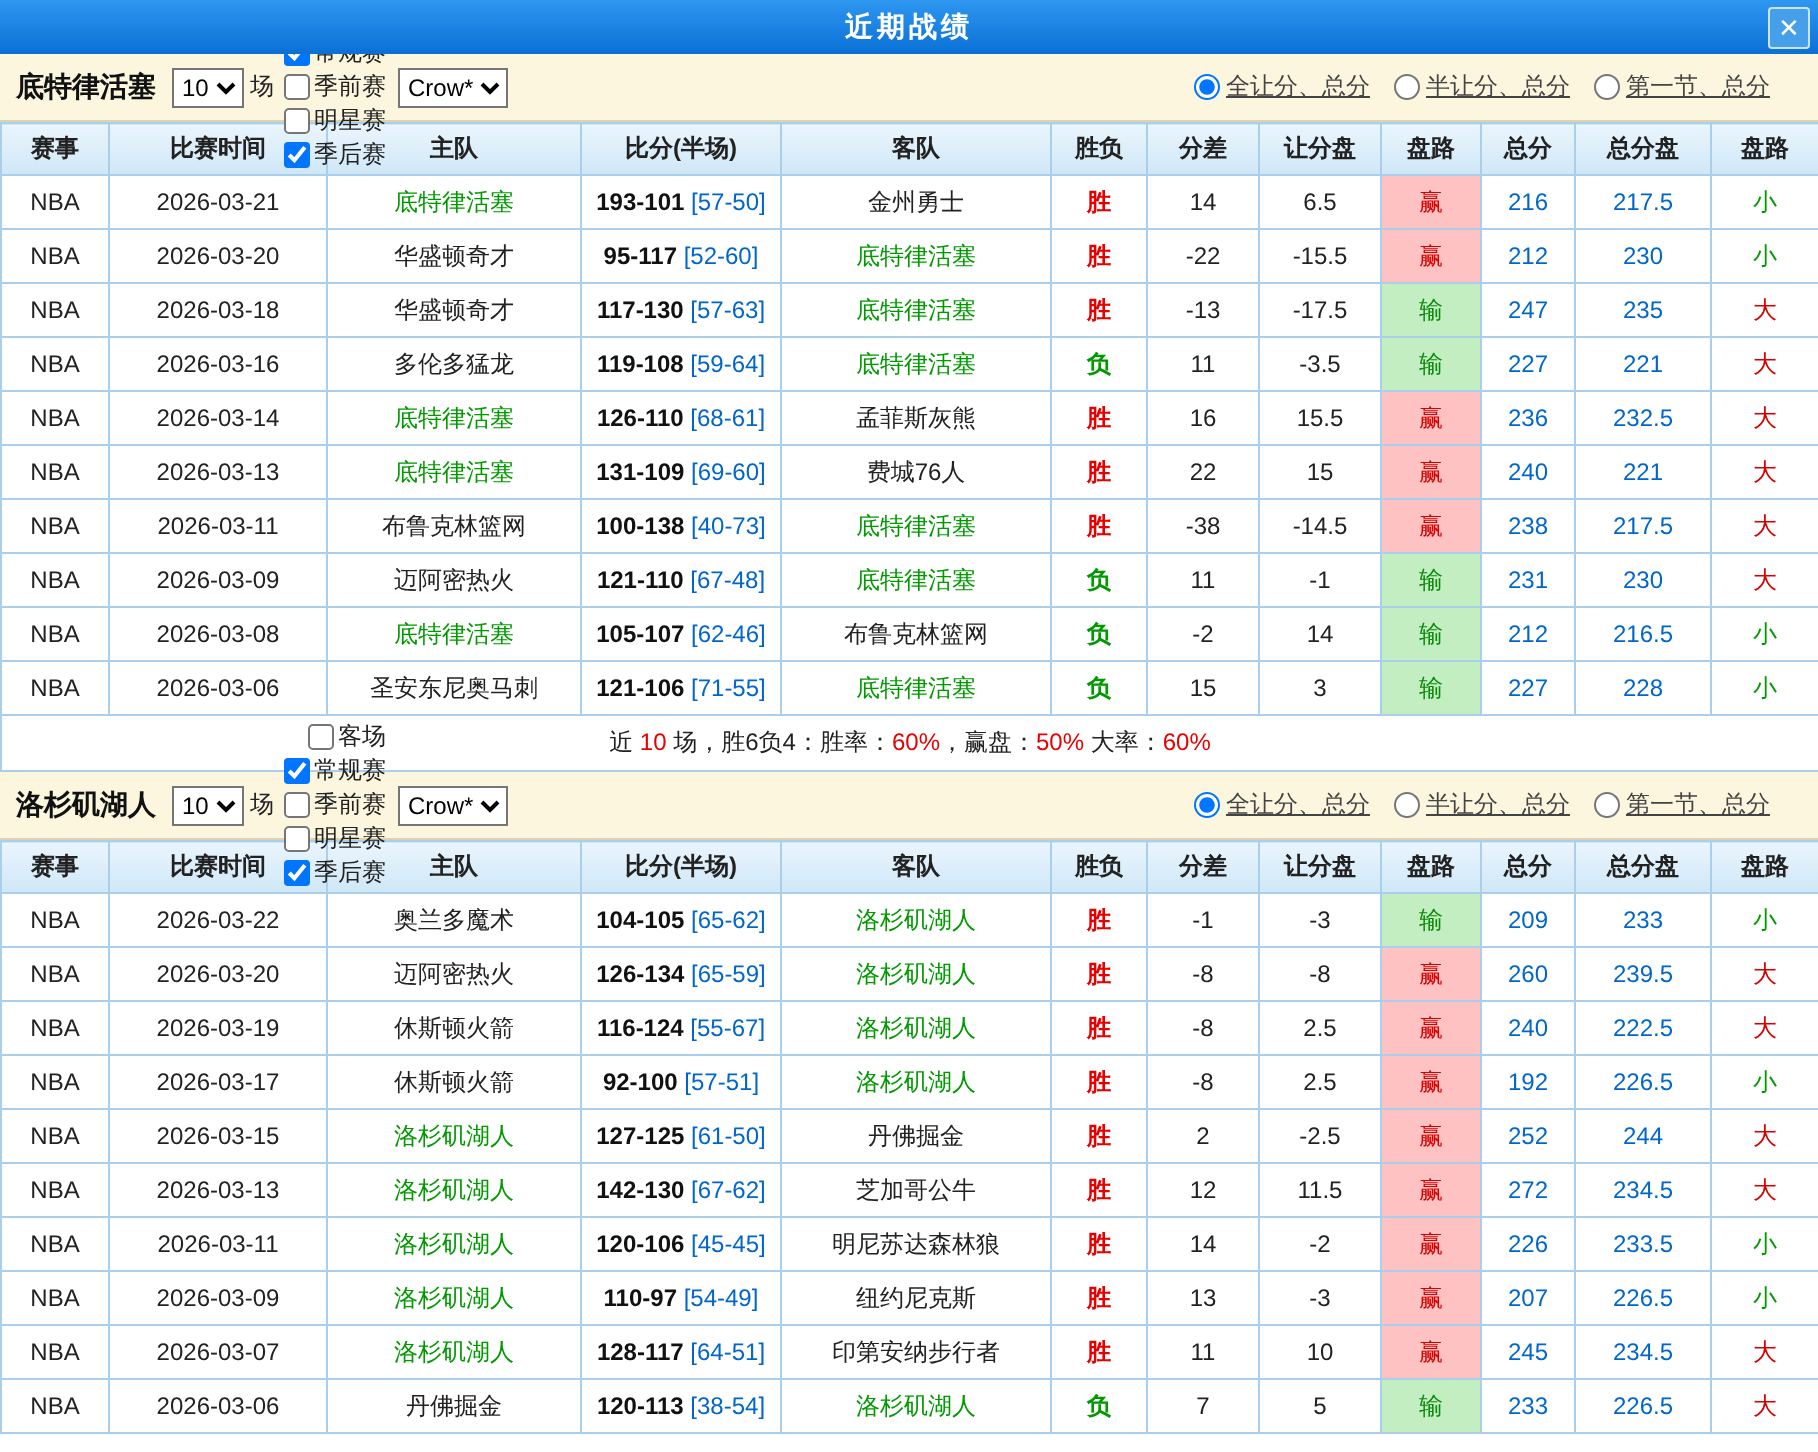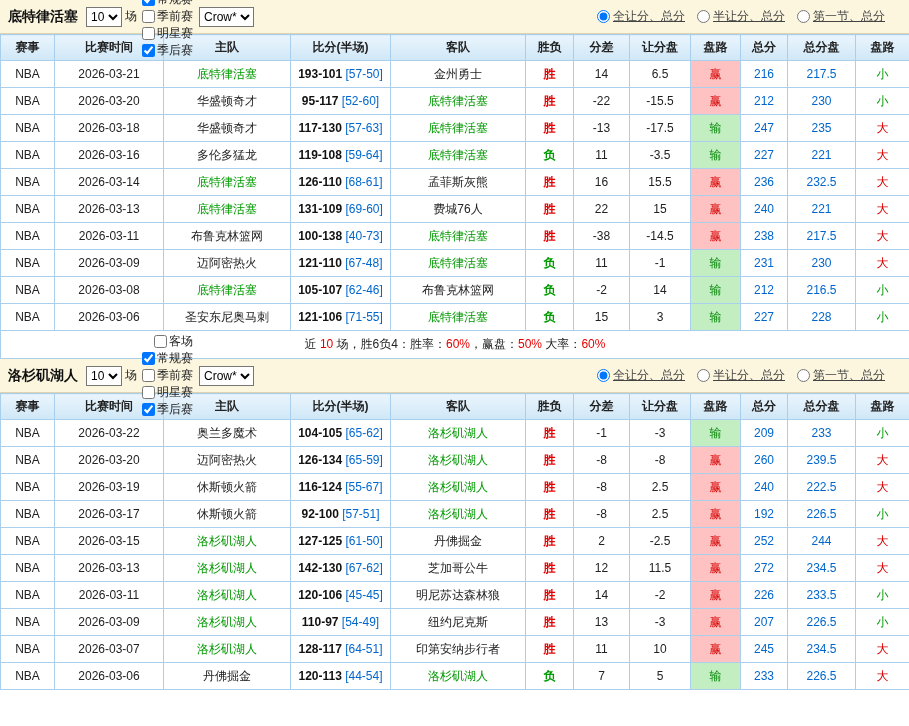--- a/index.html
+++ b/index.html
@@ -70,20 +70,24 @@
   td.blue { color:var(--total-blue,#0066cc); }
   td.over  { color:var(--cover-red,#d60000); }
   td.under { color:var(--team-green,#009900); }
   td.summary { text-align:center; height:28px; font-size:12px; color:#222; background:#fff; }
   td.summary .red { color:var(--win-red,#e60000); }
 </style>
 </head>
 <body>
 
 <div class="dialog">
+  <div class="titlebar">
+    <span class="title">近期战绩</span>
+    <div class="close-btn">✕</div>
+  </div>
   <div id="sections">
   <div class="section">
     <div class="controls">
       <span class="team-name">底特律活塞</span>
       <select class="count-select"><option>10</option></select>
       <span class="suffix">场</span>
       <span class="chk-group">
             <label class="chk">
               <input type="checkbox" style="">
               <span>主场</span>
@@ -500,21 +504,21 @@
               <td>10</td>
               <td class="cover">赢</td>
               <td class="blue">245</td>
               <td class="blue">234.5</td>
               <td class="over">大</td>
             </tr>
             <tr>
               <td>NBA</td>
               <td>2026-03-06</td>
               <td class="team">丹佛掘金</td>
-              <td class="score"><span class="full-score">120-113</span><span class="half-score"> [44-54]</span></td>
+              <td class="score"><span class="full-score">120-113</span><span class="half-score"> [38-54]</span></td>
               <td class="team focus">洛杉矶湖人</td>
               <td class="loss">负</td>
               <td>7</td>
               <td>5</td>
               <td class="nocover">输</td>
               <td class="blue">233</td>
               <td class="blue">226.5</td>
               <td class="over">大</td>
             </tr>
           </tbody>

